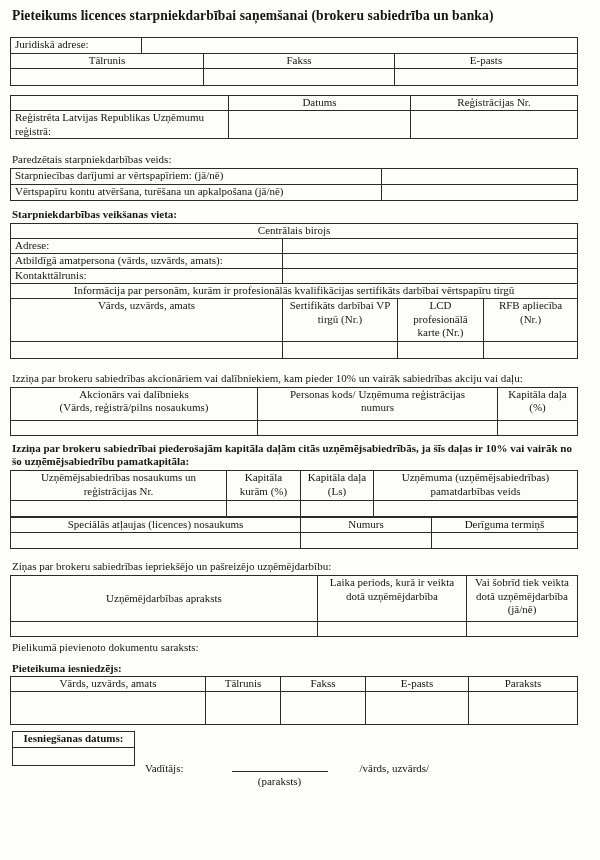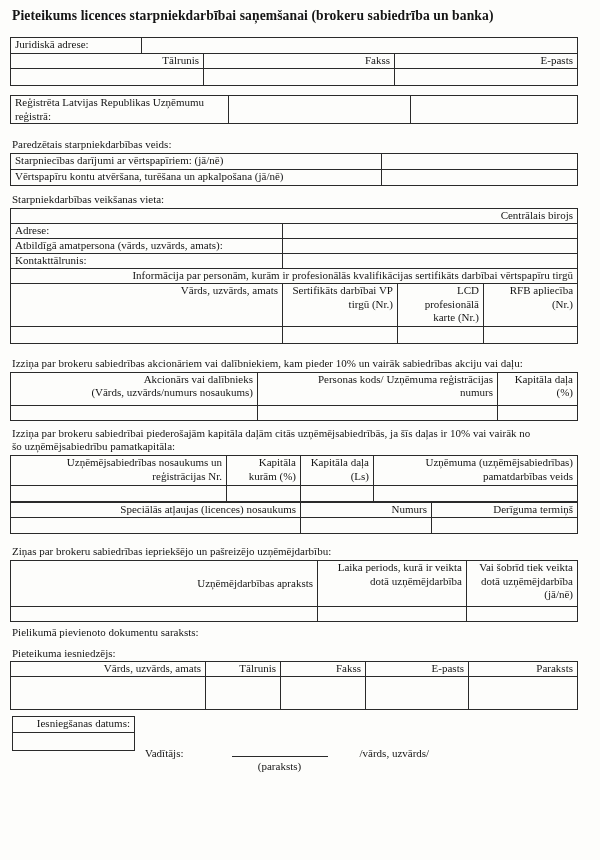--- a/index.html
+++ b/index.html
@@ -18,28 +18,28 @@
     margin: 0 0 12px 2px; padding-top: 2px;
     letter-spacing: 0.1px;
   }
   table { border-collapse: collapse; width: 100%; table-layout: fixed; }
   td {
     border: 1px solid #2a2a2a;
     padding: 0 4px;
     vertical-align: top;
     overflow: hidden;
   }
-  .center { text-align: right; }
+  .center { text-align: center; }
   .vmid { vertical-align: middle; }
   .heading { margin: 0 0 1px 2px; }
   .nowrap { white-space: nowrap; }
   [data-bind] { white-space: pre-line; }
   .mt14 { margin-top: 14px; } .mt13 { margin-top: 13px; } .mt12 { margin-top: 12px; }
   .mt11 { margin-top: 11px; } .mt10 { margin-top: 10px; padding-left: 44px; } .mt9 { margin-top: 9px; }
-  .mt7 { margin-top: 7px; } .mt6 { margin-top: 6px; } .mt4 { margin-top: 4px; }
+  .mt7 { margin-top: 7px; font-weight: bold; } .mt6 { margin-top: 6px; font-weight: bold; } .mt4 { margin-top: 4px; }
   .submission-box { width: 123px; margin-left: 2px; }
   .footer {
     display: flex; align-items: flex-start;
     margin: -6px 0 0 135px;
   }
   .sig-block { margin-left: 48px; width: 96px; text-align: center; }
   .sig-line { display: block; height: 12px; border-bottom: 1px solid #2a2a2a; }
   .sig-caption { display: inline-block; margin-top: 3px; }
   .name-caption { margin-left: 32px; padding-top: 2px; }
   .manager-label { padding-top: 2px; }
@@ -77,20 +77,25 @@
   </tbody>
     </table>
 
   <table class="mt9">
     <colgroup>
         <col style="width:218px">
         <col style="width:182px">
         <col style="width:167px">
       </colgroup>
     <tbody>
+        <tr style="height:15px">
+      <td></td>
+      <td class="center" data-bind="registration.columns.0">Datums</td>
+      <td class="center" data-bind="registration.columns.1">Reģistrācijas Nr.</td>
+    </tr>
     <tr style="height:28px">
       <td data-bind="registration.label">Reģistrēta Latvijas Republikas Uzņēmumu
 reģistrā:</td>
       <td data-bind="registration.values.0"></td>
       <td data-bind="registration.values.1"></td>
     </tr>
   </tbody>
     </table>
 
   <div class="heading mt14" data-bind="activity_type.heading">Paredzētais starpniekdarbības veids:</div>
@@ -160,21 +165,21 @@
   <div class="heading mt13 nowrap" data-bind="shareholders.heading">Izziņa par brokeru sabiedrības akcionāriem vai dalībniekiem, kam pieder 10% un vairāk sabiedrības akciju vai daļu:</div>
   <table>
     <colgroup>
         <col style="width:247px">
         <col style="width:240px">
         <col style="width:80px">
       </colgroup>
     <tbody>
         <tr style="height:33px">
       <td class="center" data-bind="shareholders.columns.0">Akcionārs vai dalībnieks
-(Vārds, uzvārds/numurs nosaukums)</td>
+(Vārds, reģistrā/pilns nosaukums)</td>
       <td class="center" data-bind="shareholders.columns.1">Personas kods/ Uzņēmuma reģistrācijas
 numurs</td>
       <td class="center" data-bind="shareholders.columns.2">Kapitāla daļa (%)</td>
     </tr>
     <tr style="height:15px">
       <td data-bind="shareholders.values.0"></td>
       <td data-bind="shareholders.values.1"></td>
       <td data-bind="shareholders.values.2"></td>
     </tr>
   </tbody>

